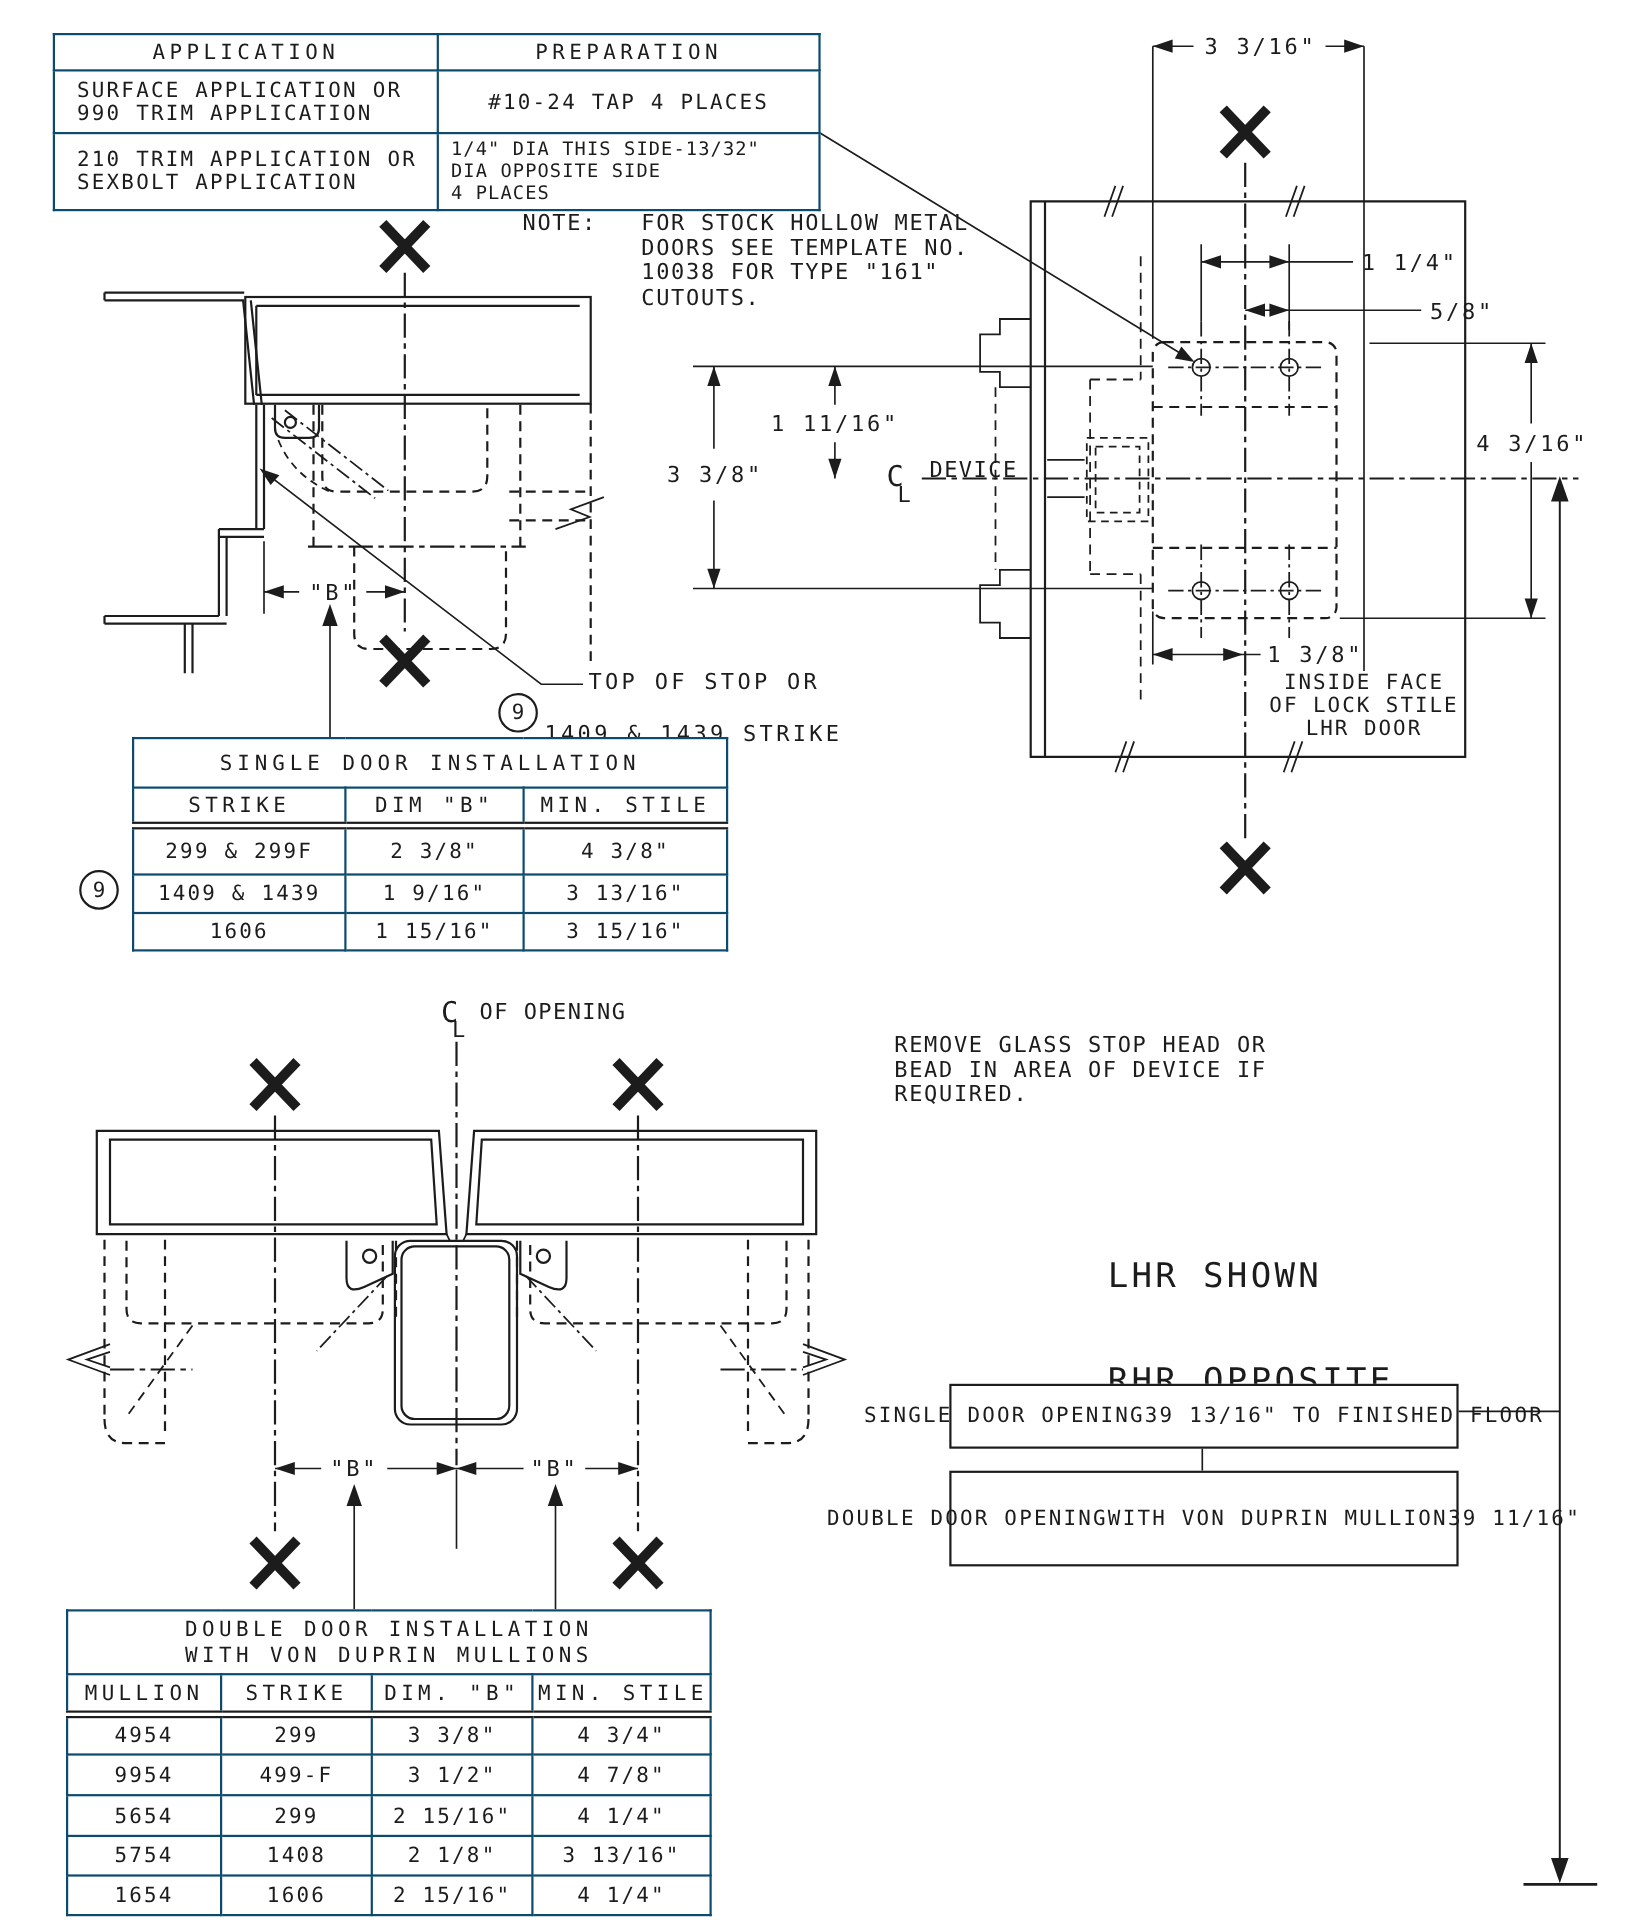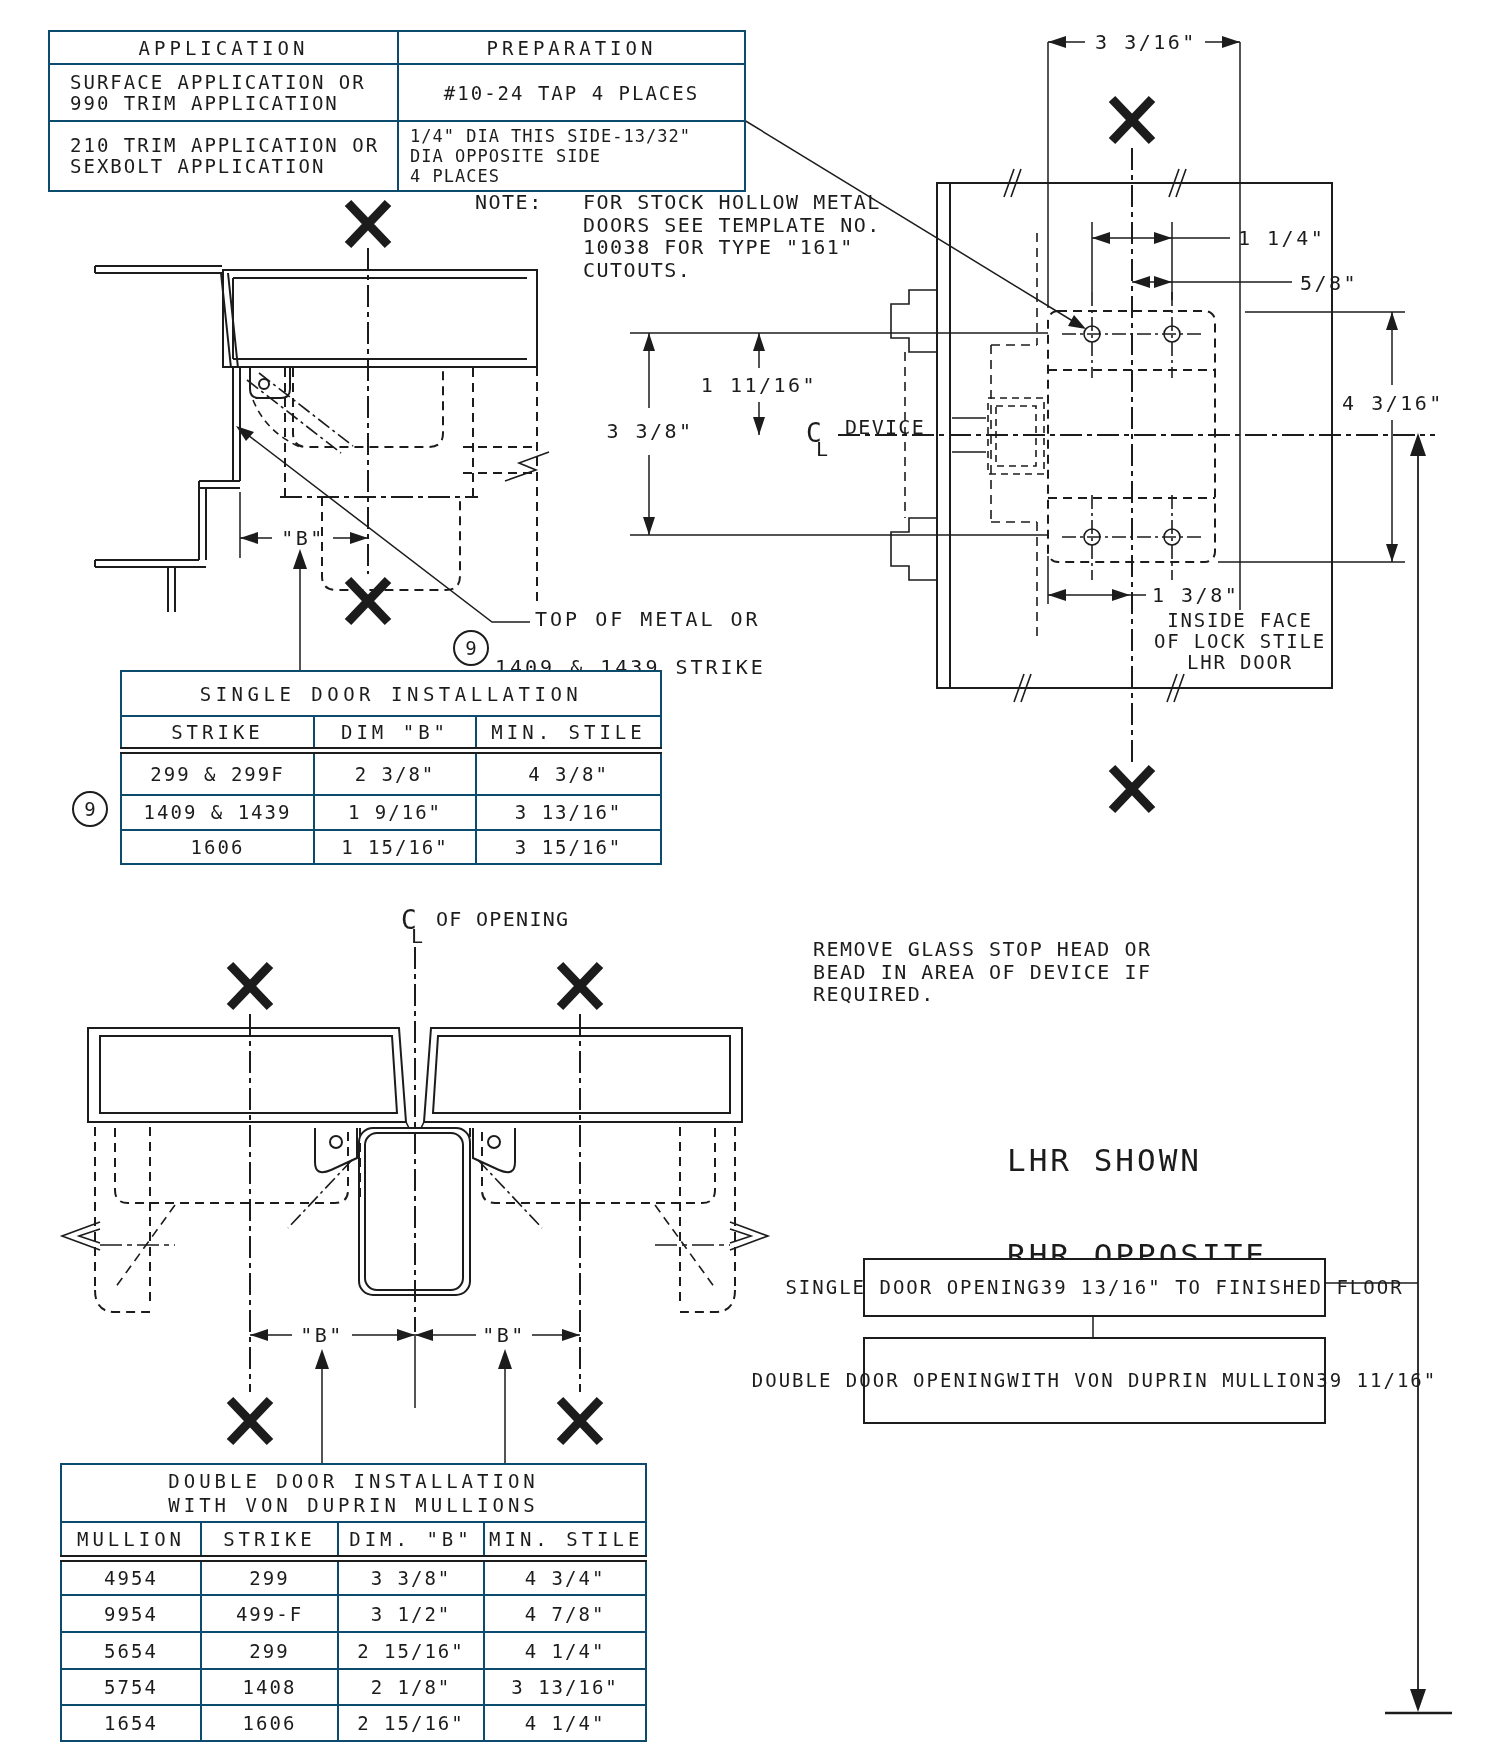--- a/index.html
+++ b/index.html
@@ -269,21 +269,21 @@
 <div class="abs" style="left:475px;top:191px;">
   <div class="tline abs" style="left:0;top:0;">NOTE:</div>
   <div class="abs" style="left:108px;top:0;">
     <div class="tline">FOR STOCK HOLLOW METAL</div>
     <div class="tline">DOORS SEE TEMPLATE NO.</div>
     <div class="tline">10038 FOR TYPE "161"</div>
     <div class="tline">CUTOUTS.</div>
   </div>
 </div>
 
-<div class="abs tline" style="left:535px;top:608px;letter-spacing:3px;">TOP OF METAL OR</div>
+<div class="abs tline" style="left:535px;top:608px;letter-spacing:3px;">TOP OF STOP OR</div>
 <div class="badge" style="left:453px;top:630px;width:32px;height:32px;">
     <span>9</span>
   </div>
 <div class="abs tline" style="left:495px;top:636px;letter-spacing:3px;margin-top:20px;">1409 &amp; 1439 STRIKE</div>
 
 <div class="badge" style="left:72px;top:791px;width:32px;height:32px;">
     <span>9</span>
   </div>
 <div class="abs" style="left:120px;top:670px;">
   <table class="tbl-outer" style="width:540px;">

